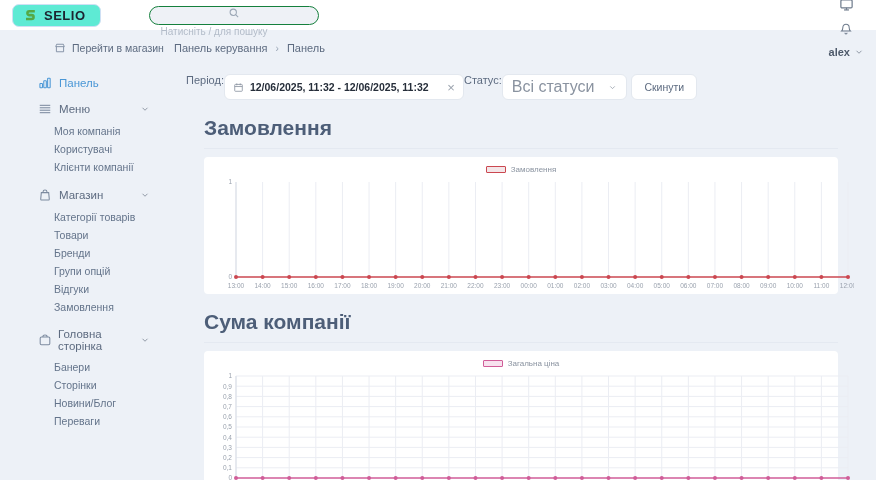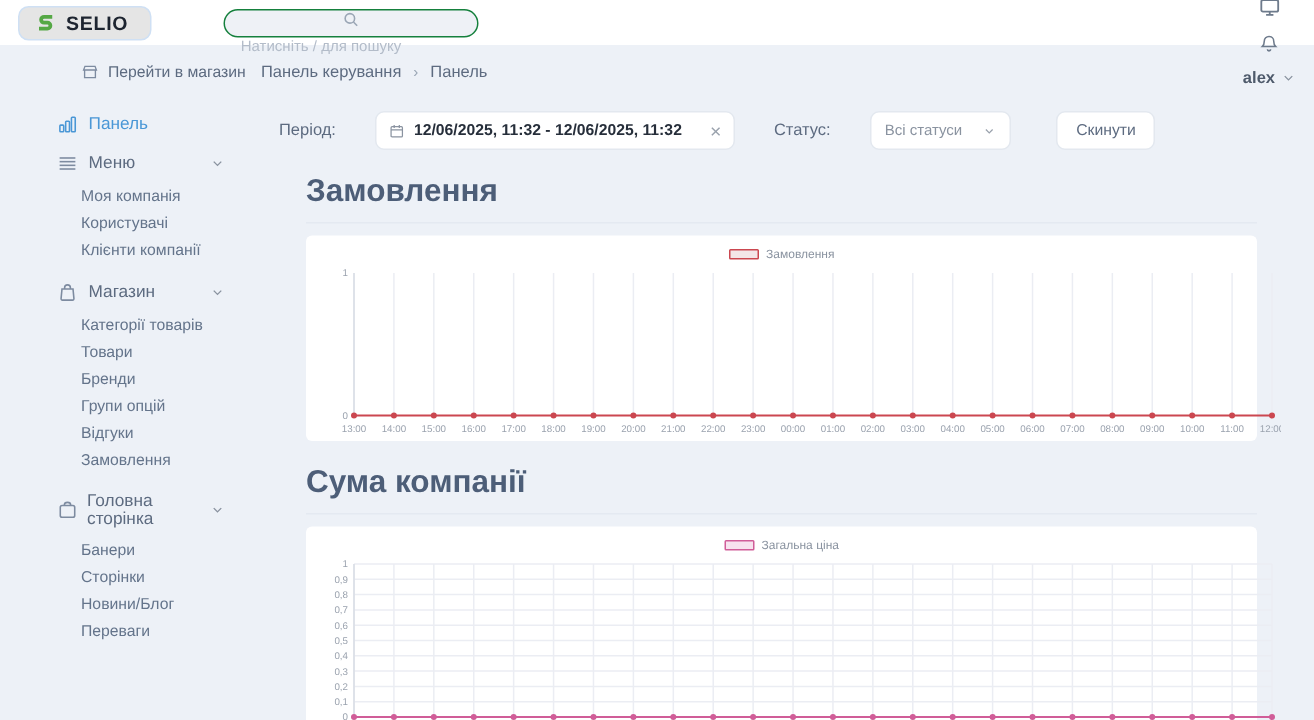--- a/index.html
+++ b/index.html
@@ -2,21 +2,21 @@
 <html><head>
 <meta charset="utf-8">
 <style>
   html,body{margin:0;padding:0;width:876px;height:480px;overflow:hidden;
     background:#edf1f7;font-family:"Liberation Sans",sans-serif;}
   *{box-sizing:border-box;}
 
   
   header{height:30px;background:#fff;display:flex;align-items:center;padding:0 12px;}
   .logo-box{display:flex;align-items:center;gap:6px;border:1px solid #cfe0f4;border-radius:7px;
-    padding:3px 14px 3px 10px;background:#e5e5e5;cursor:pointer;}
+    padding:3px 14px 3px 10px;background:#5eead4;cursor:pointer;}
   .logo-text{font-weight:bold;font-size:13px;letter-spacing:.5px;color:#1d2430;}
   .search{margin-left:48px;width:170px;height:19px;background:#eef1f6;border:1px solid #15803d;
     border-radius:10px;display:flex;align-items:center;gap:6px;padding:0 9px;color:#9aa6b5;flex-direction:column;}
   .search input{border:none;background:transparent;outline:none;font-size:10px;color:#333;width:100%;
     font-family:"Liberation Sans",sans-serif;}
   .search input::placeholder{color:#b3bcc9;}
   .header-right{margin-left:auto;display:flex;align-items:center;gap:10px;flex-direction:column;}
   .hicon{display:flex;align-items:center;color:#6e7b8c;cursor:pointer;}
   .hicon.blue{color:#4a97d6;}
   .user{display:flex;align-items:center;gap:4px;font-size:11px;font-weight:bold;color:#4e5a6b;cursor:pointer;}
@@ -34,28 +34,28 @@
   .nav-item .nicon{width:15px;display:flex;color:#7d8ba0;}
   .nav-item.active{color:#4a97d6;}
   .nav-item.active .nicon{color:#4a97d6;}
   .nav-item .chev{margin-left:auto;margin-right:16px;color:#8a93a0;display:flex;}
   .subnav{padding-left:16px;margin-bottom:6px;}
   .sub-item{font-size:10.5px;color:#64748b;padding:3px 0;cursor:pointer;}
 
   
   .breadcrumb{display:flex;align-items:center;gap:8px;font-size:11px;color:#5d6b80;}
   .breadcrumb .sep{color:#9aa6b5;font-size:10px;}
-  .filters{margin:20px 0 0 12px;display:flex;align-items:center;gap:26px;}
+  .filters{margin:20px 0 0 12px;display:flex;gap:0;}
   .flabel{font-size:11px;color:#5d6b80;}
   .period-input{width:240px;height:26px;background:#fff;border:1px solid #e3e8ef;border-radius:6px;
     display:flex;align-items:center;gap:6px;padding:0 8px;color:#8a93a0;cursor:pointer;}
   .pval{font-size:10.5px;font-weight:bold;color:#262e3a;white-space:nowrap;flex:1;}
   .clear{color:#9aa2ad;font-size:13px;line-height:1;cursor:pointer;}
   .status-select{height:26px;background:#fff;border:1px solid #e3e8ef;border-radius:6px;
-    display:flex;align-items:center;gap:14px;padding:0 9px;font-size:10px;color:#8a93a0;cursor:pointer;}
+    display:flex;align-items:center;gap:14px;padding:0 9px;font-size:16px;color:#8a93a0;cursor:pointer;}
   .status-select .chev{display:flex;color:#9aa2ad;}
   .reset{height:26px;background:#fff;border:1px solid #e3e8ef;border-radius:6px;font-size:10.5px;
     color:#5d6b80;padding:0 12px;margin-left:4px;cursor:pointer;font-family:"Liberation Sans",sans-serif;}
 
   .section-title{margin:16px 38px 0 30px;font-size:21px;font-weight:bold;color:#4d5e78;
     border-bottom:1px solid #e4e9f1;padding-bottom:8px;}
   .card{margin:8px 38px 0 30px;background:#fff;border-radius:4px;padding:6px 10px 2px;}
   .legend{display:flex;justify-content:center;align-items:center;gap:5px;font-size:8px;
     color:#8a93a0;margin:2px 0 2px;}
   .swatch{width:20px;height:7px;border:1.5px solid #999;border-radius:1px;}

